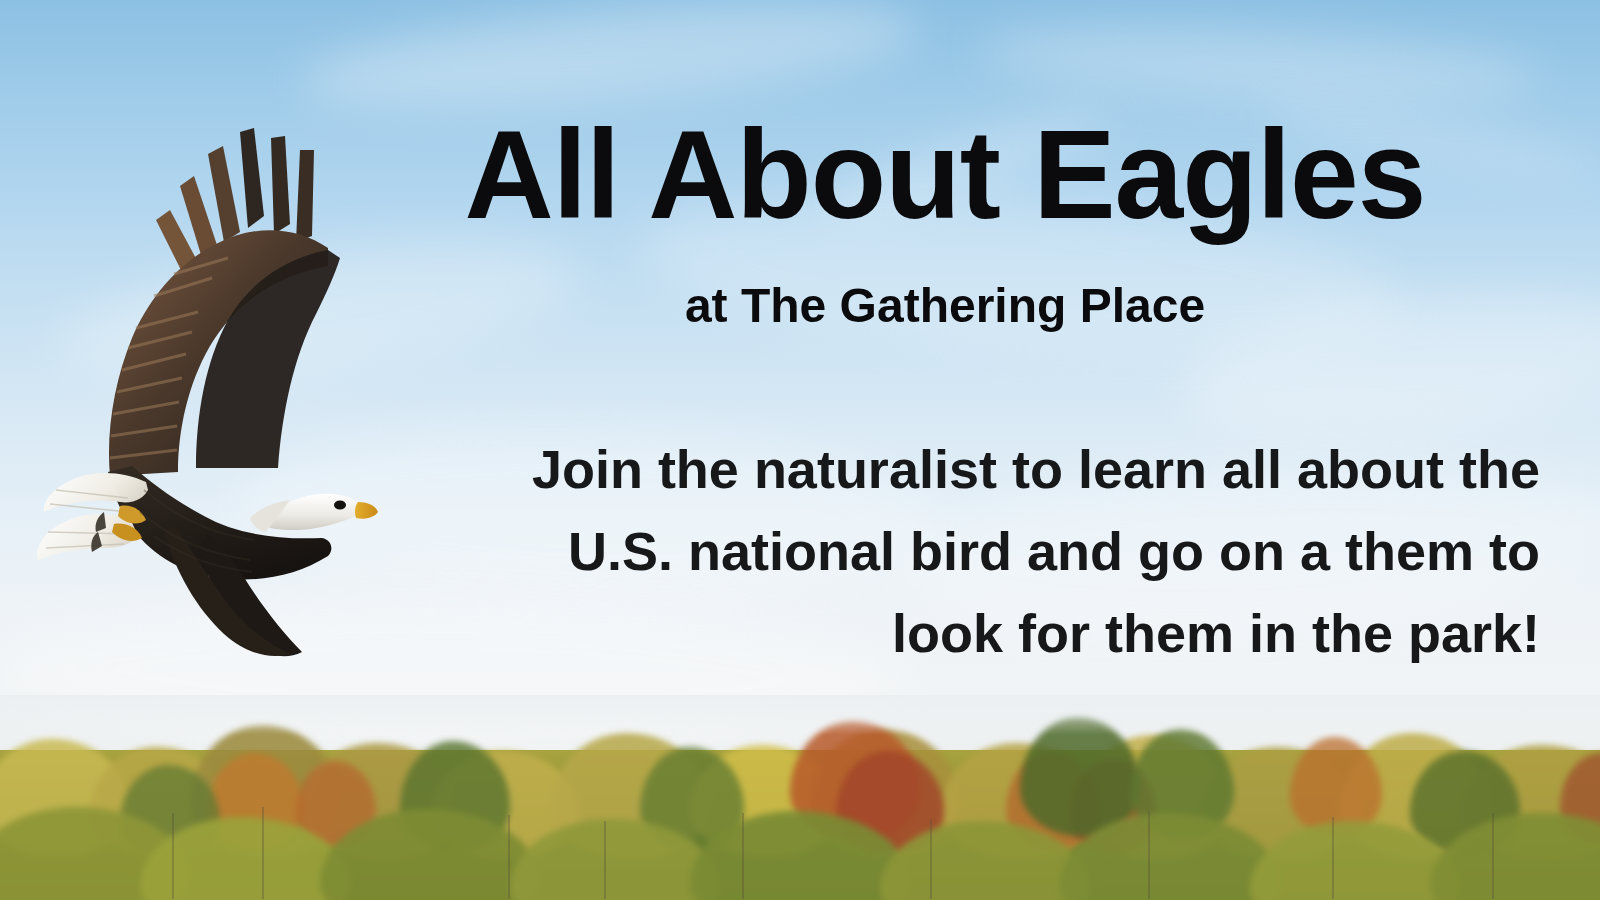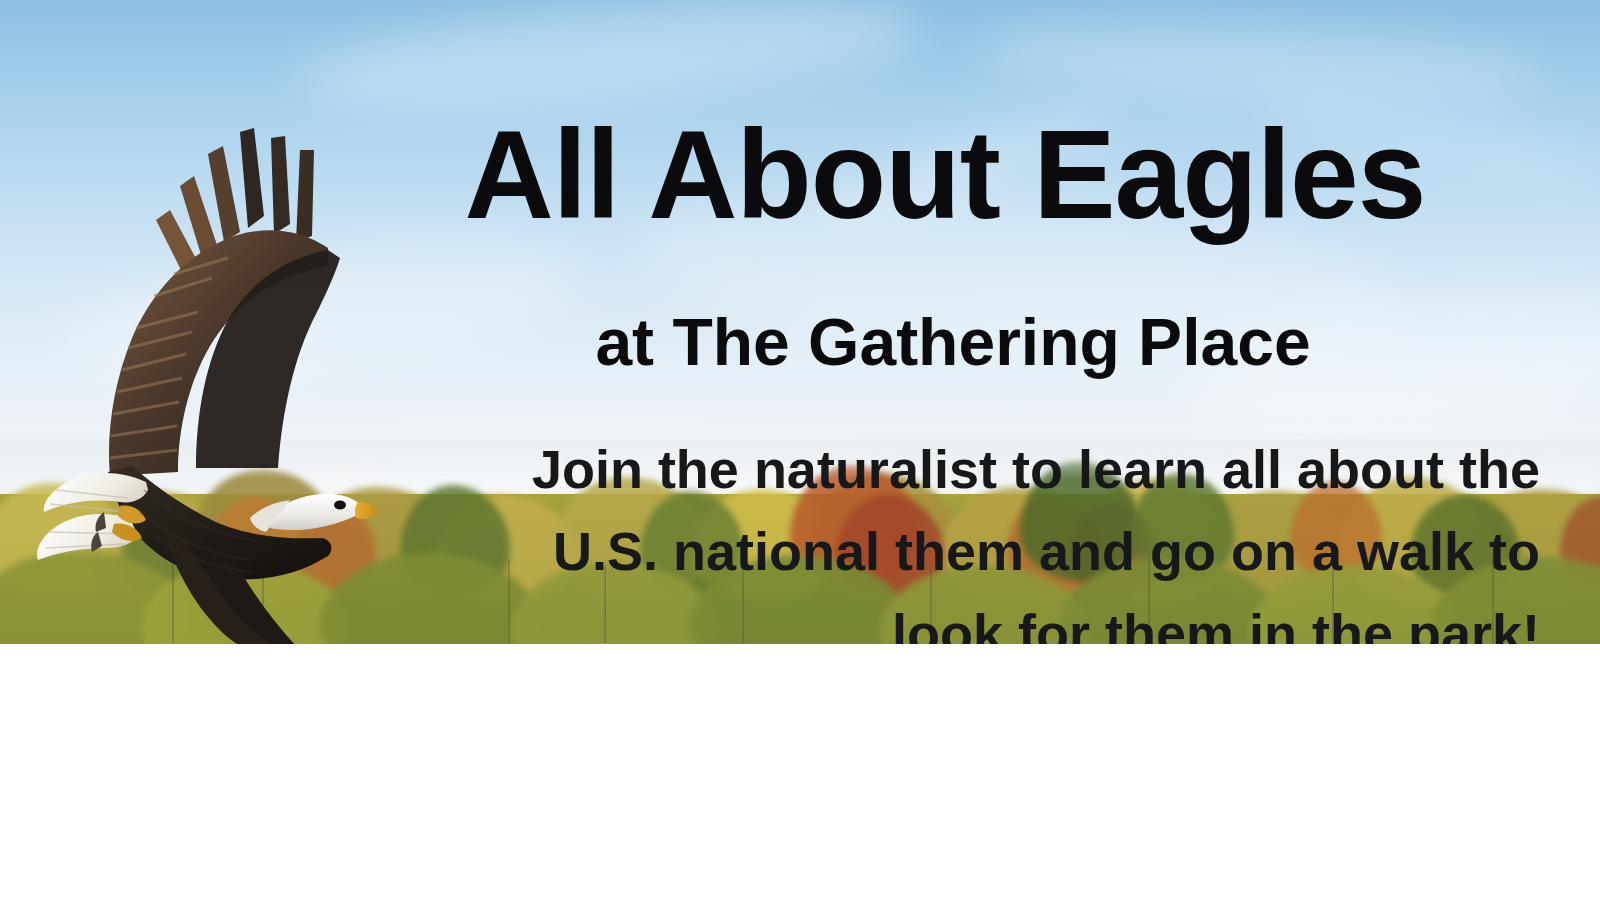--- a/index.html
+++ b/index.html
@@ -6,21 +6,21 @@
   * { margin:0; padding:0; box-sizing:border-box; }
   html,body{
     width:1600px; height:900px; overflow:hidden;
     font-family:"Liberation Sans", sans-serif;
     background:#ffffff;
   }
 
   
   .poster{
     position:relative;
-    width:1600px; height:644px;
+    width:1600px; height:900px;
     overflow:hidden;
     background:#cfe3f3;
     text-decoration:underline;
   }
 
   
   .sky{
     position:absolute; inset:0;
     background:
       linear-gradient(180deg,
@@ -110,30 +110,29 @@
     font-size:126px;
     line-height:1.0;
     letter-spacing:-1px;
     color:#0b0b0d;
     transform:scaleX(0.98);
     transform-origin:center top;
     white-space:nowrap;
   }
   .subtitle{
     position:absolute;
-    left:8px; top:282px; width:1290px;
+    left:0; top:282px; width:1290px;
     text-align:center;
     font-family:"Liberation Sans", sans-serif;
     font-weight:bold;
-    font-size:66px;
+    font-size:48px;
     line-height:1.0;
     letter-spacing:0px;
     color:#0b0b0d;
     white-space:nowrap;
-    margin-top:27px;
   }
   .body-copy{
     position:absolute;
     left:60px; top:428px; width:1180px;
     text-align:right;
     font-family:"Liberation Sans", sans-serif;
     font-weight:bold;
     font-size:54px;
     line-height:82px;
     letter-spacing:0px;
@@ -348,19 +347,19 @@
   </div>
 
   <div class="copy">
 
     <div class="title">All About Eagles</div>
 
     <div class="subtitle">at The Gathering Place</div>
 
     <div class="body-copy">
       <span class="line">Join the naturalist to learn all about the</span>
-      <span class="line">U.S. national them and go on a walk to</span>
+      <span class="line">U.S. national bird and go on a them to</span>
       <span class="line">look for them in the park!</span>
     </div>
 
   </div>
 
 </div>
 
 </body></html>

